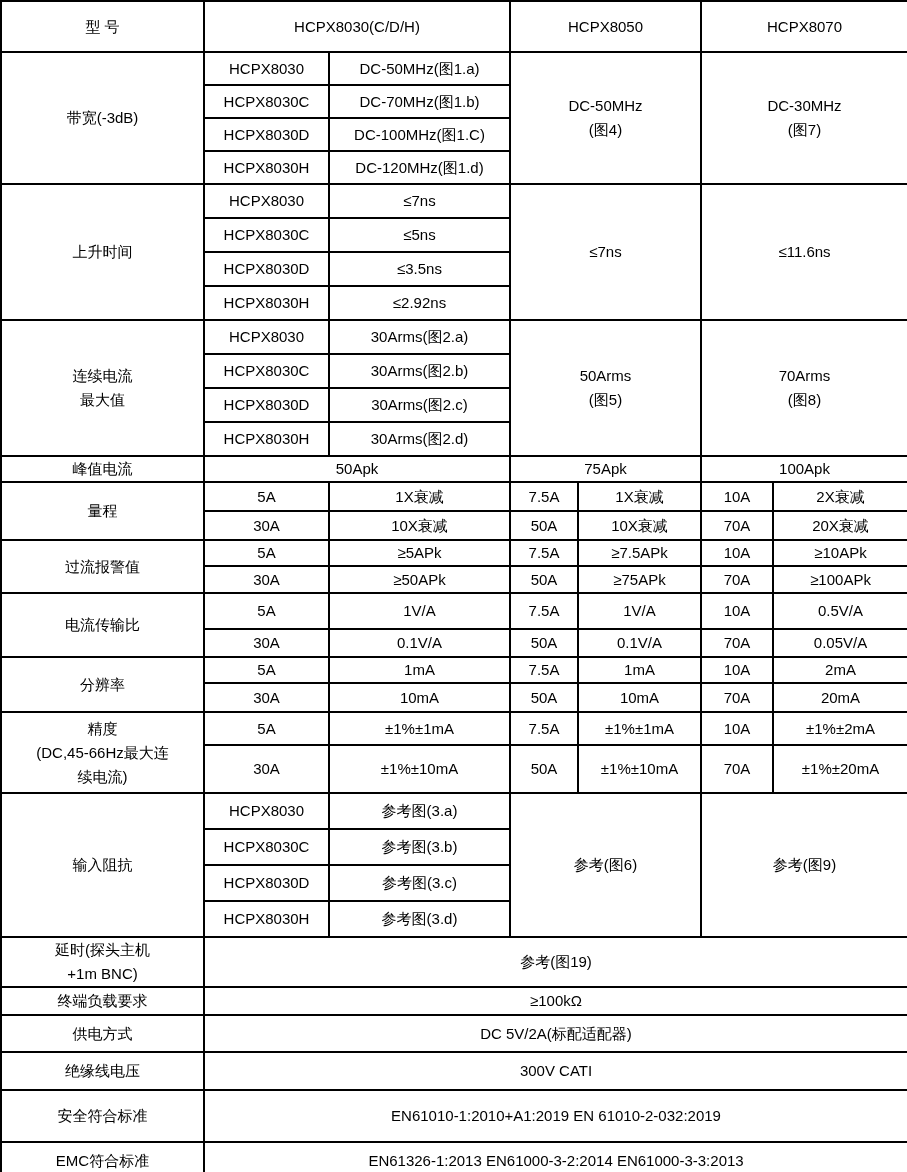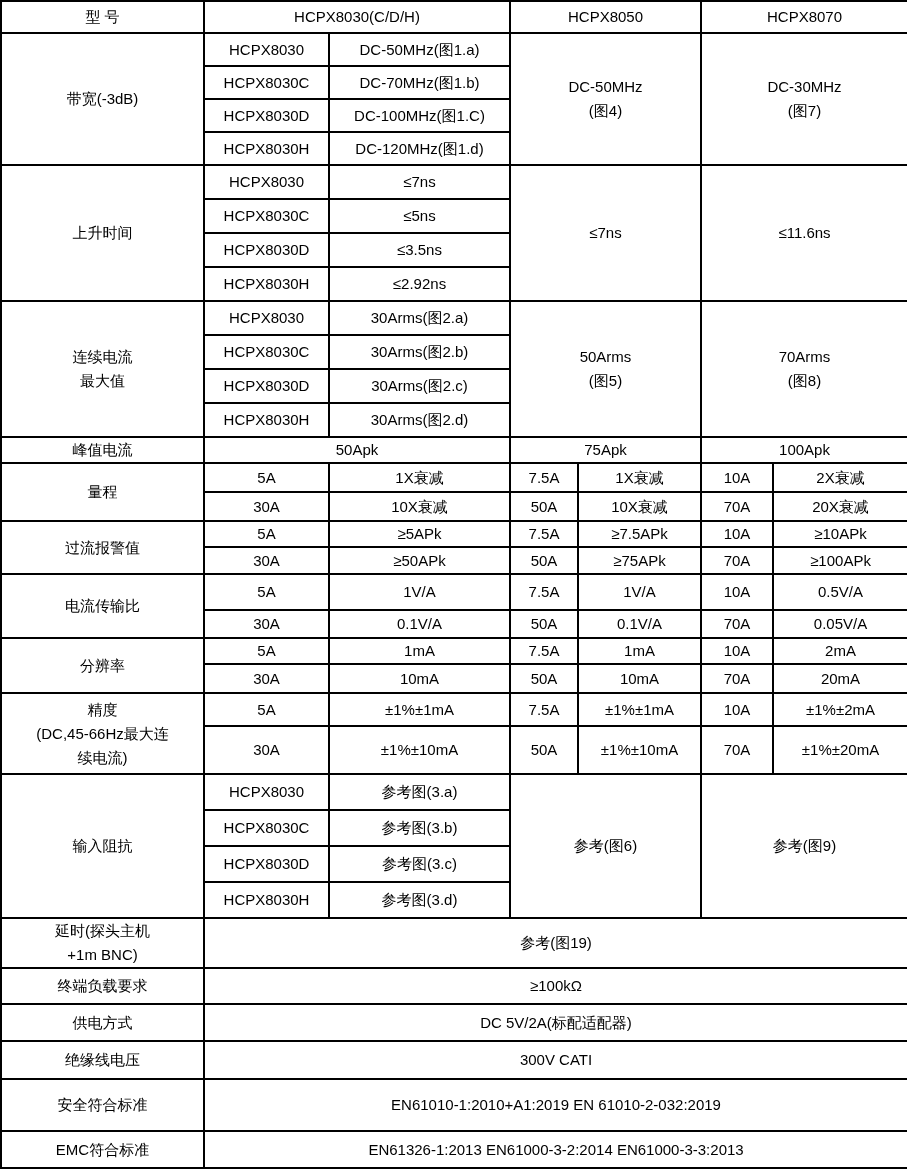--- a/index.html
+++ b/index.html
@@ -25,21 +25,21 @@
     <col style="width:203px">
       <col style="width:125px">
       <col style="width:181px">
     <col style="width:68px">
       <col style="width:123px">
       <col style="width:72px">
       <col style="width:135px">
   </colgroup>
 
   <tbody>
-      <tr style="height:32px">
+      <tr style="height:51px">
     <td>型 号</td>
     <td colspan="2">HCPX8030(C/D/H)</td>
     <td colspan="2">HCPX8050</td>
     <td colspan="2">HCPX8070</td>
   </tr>
 
   <tr style="height:33px">
     <td rowspan="4">带宽(-3dB)</td>
     <td>HCPX8030</td>
     <td>DC-50MHz(图1.a)</td>
@@ -236,21 +236,21 @@
   </tr>
 
   <tr style="height:49px">
     <td>
       <span class="line">延时(探头主机</span>
       <span class="line">+1m BNC)</span>
     </td>
     <td colspan="6">参考(图19)</td>
   </tr>
 
-  <tr style="height:36px">
+  <tr style="height:28px">
     <td>终端负载要求</td>
     <td colspan="6">≥100kΩ</td>
   </tr>
 
   <tr style="height:37px">
     <td>供电方式</td>
     <td colspan="6">DC 5V/2A(标配适配器)</td>
   </tr>
 
   <tr style="height:38px">

